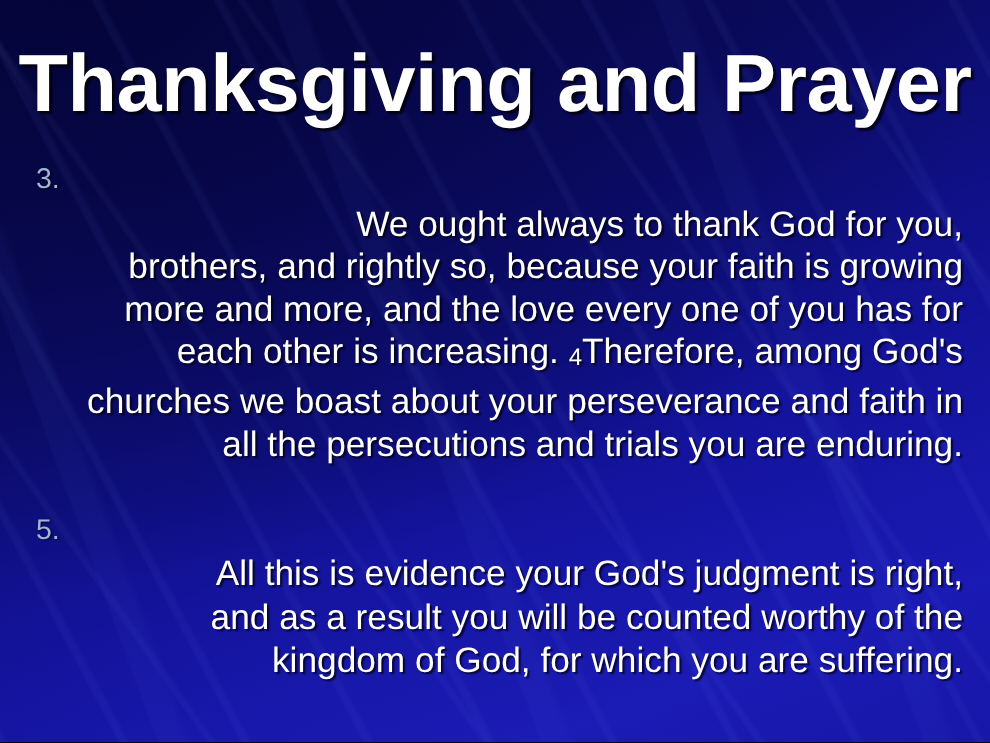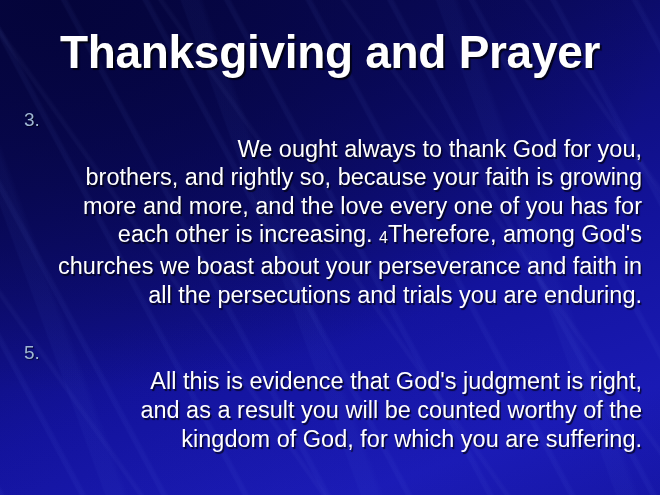--- a/index.html
+++ b/index.html
@@ -73,21 +73,21 @@
     height: 100%;
   }
 
   .slide-title {
     position: absolute;
     left: 0;
     top: 28px;
     width: 100%;
     text-align: center;
     color: #ffffff;
-    font-size: 46px;
+    font-size: 54px;
     font-weight: bold;
     letter-spacing: -0.3px;
     line-height: 1.05;
     text-shadow: 2px 2px 1px rgba(0,0,0,0.75);
     white-space: nowrap;
   }
 
   .body-list {
     position: absolute;
     left: 24px;
@@ -148,19 +148,19 @@
       <div class="bullet">
         <span class="bullet-marker">3.</span>
         <span class="bullet-text">
           <span class="lead-indent"></span><span>We ought always to thank God for you, brothers, and rightly so, because your faith is growing more and more, and the love every one of you has for each other is increasing. </span><span class="verse-num">4</span><span>Therefore, among God's churches we boast about your perseverance and faith in all the persecutions and trials you are enduring.</span>
         </span>
       </div>
 
       <div class="bullet">
         <span class="bullet-marker">5.</span>
         <span class="bullet-text">
-          <span class="lead-indent"></span><span>All this is evidence that God's judgment is right, and as a result you will be counted worthy of the kingdom of God, for which you are suffering.</span>
+          <span class="lead-indent"></span><span>All this is evidence your God's judgment is right, and as a result you will be counted worthy of the kingdom of God, for which you are suffering.</span>
         </span>
       </div>
 
     </div>
   </div>
 </div>
 
 </body></html>

